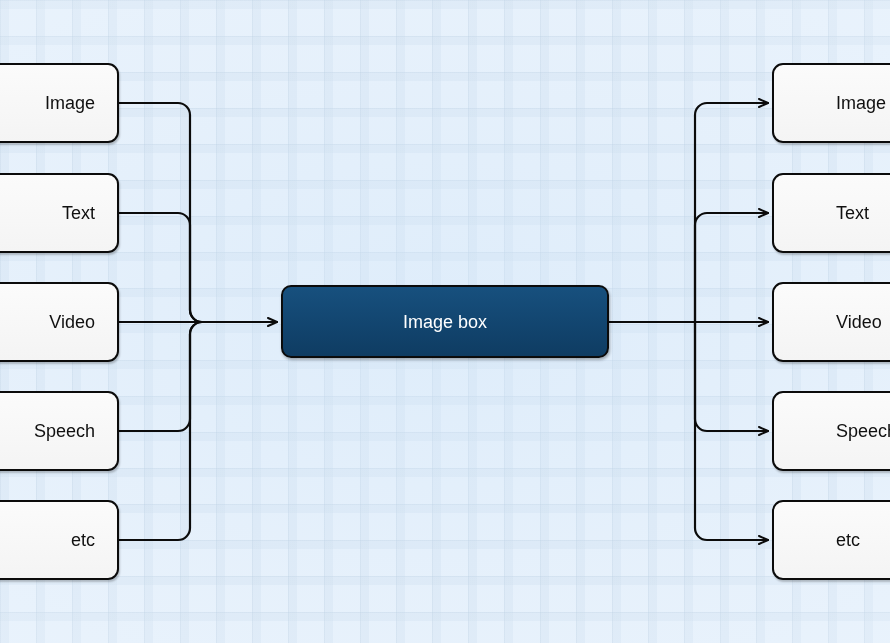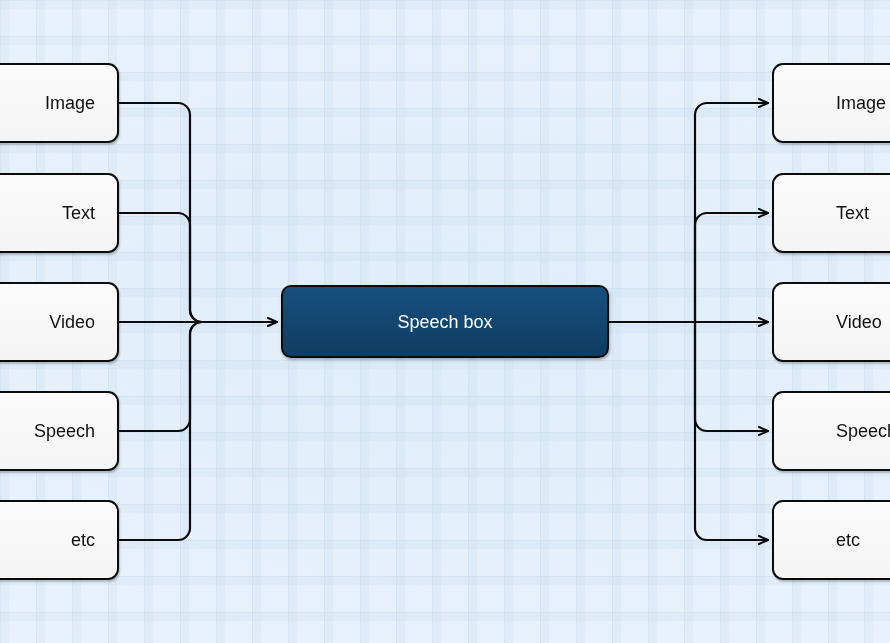--- a/index.html
+++ b/index.html
@@ -162,21 +162,21 @@
     <span class="label">Video</span>
   </div>
   <div class="node left" style="top:391px">
     <span class="label">Speech</span>
   </div>
   <div class="node left" style="top:500px">
     <span class="label">etc</span>
   </div>
 
   <div class="node center">
-    <span class="label">Speech box</span>
+    <span class="label">Image box</span>
   </div>
 
   <div class="node right" style="top:63px">
     <span class="label">Image</span>
   </div>
   <div class="node right" style="top:173px">
     <span class="label">Text</span>
   </div>
   <div class="node right" style="top:282px">
     <span class="label">Video</span>

